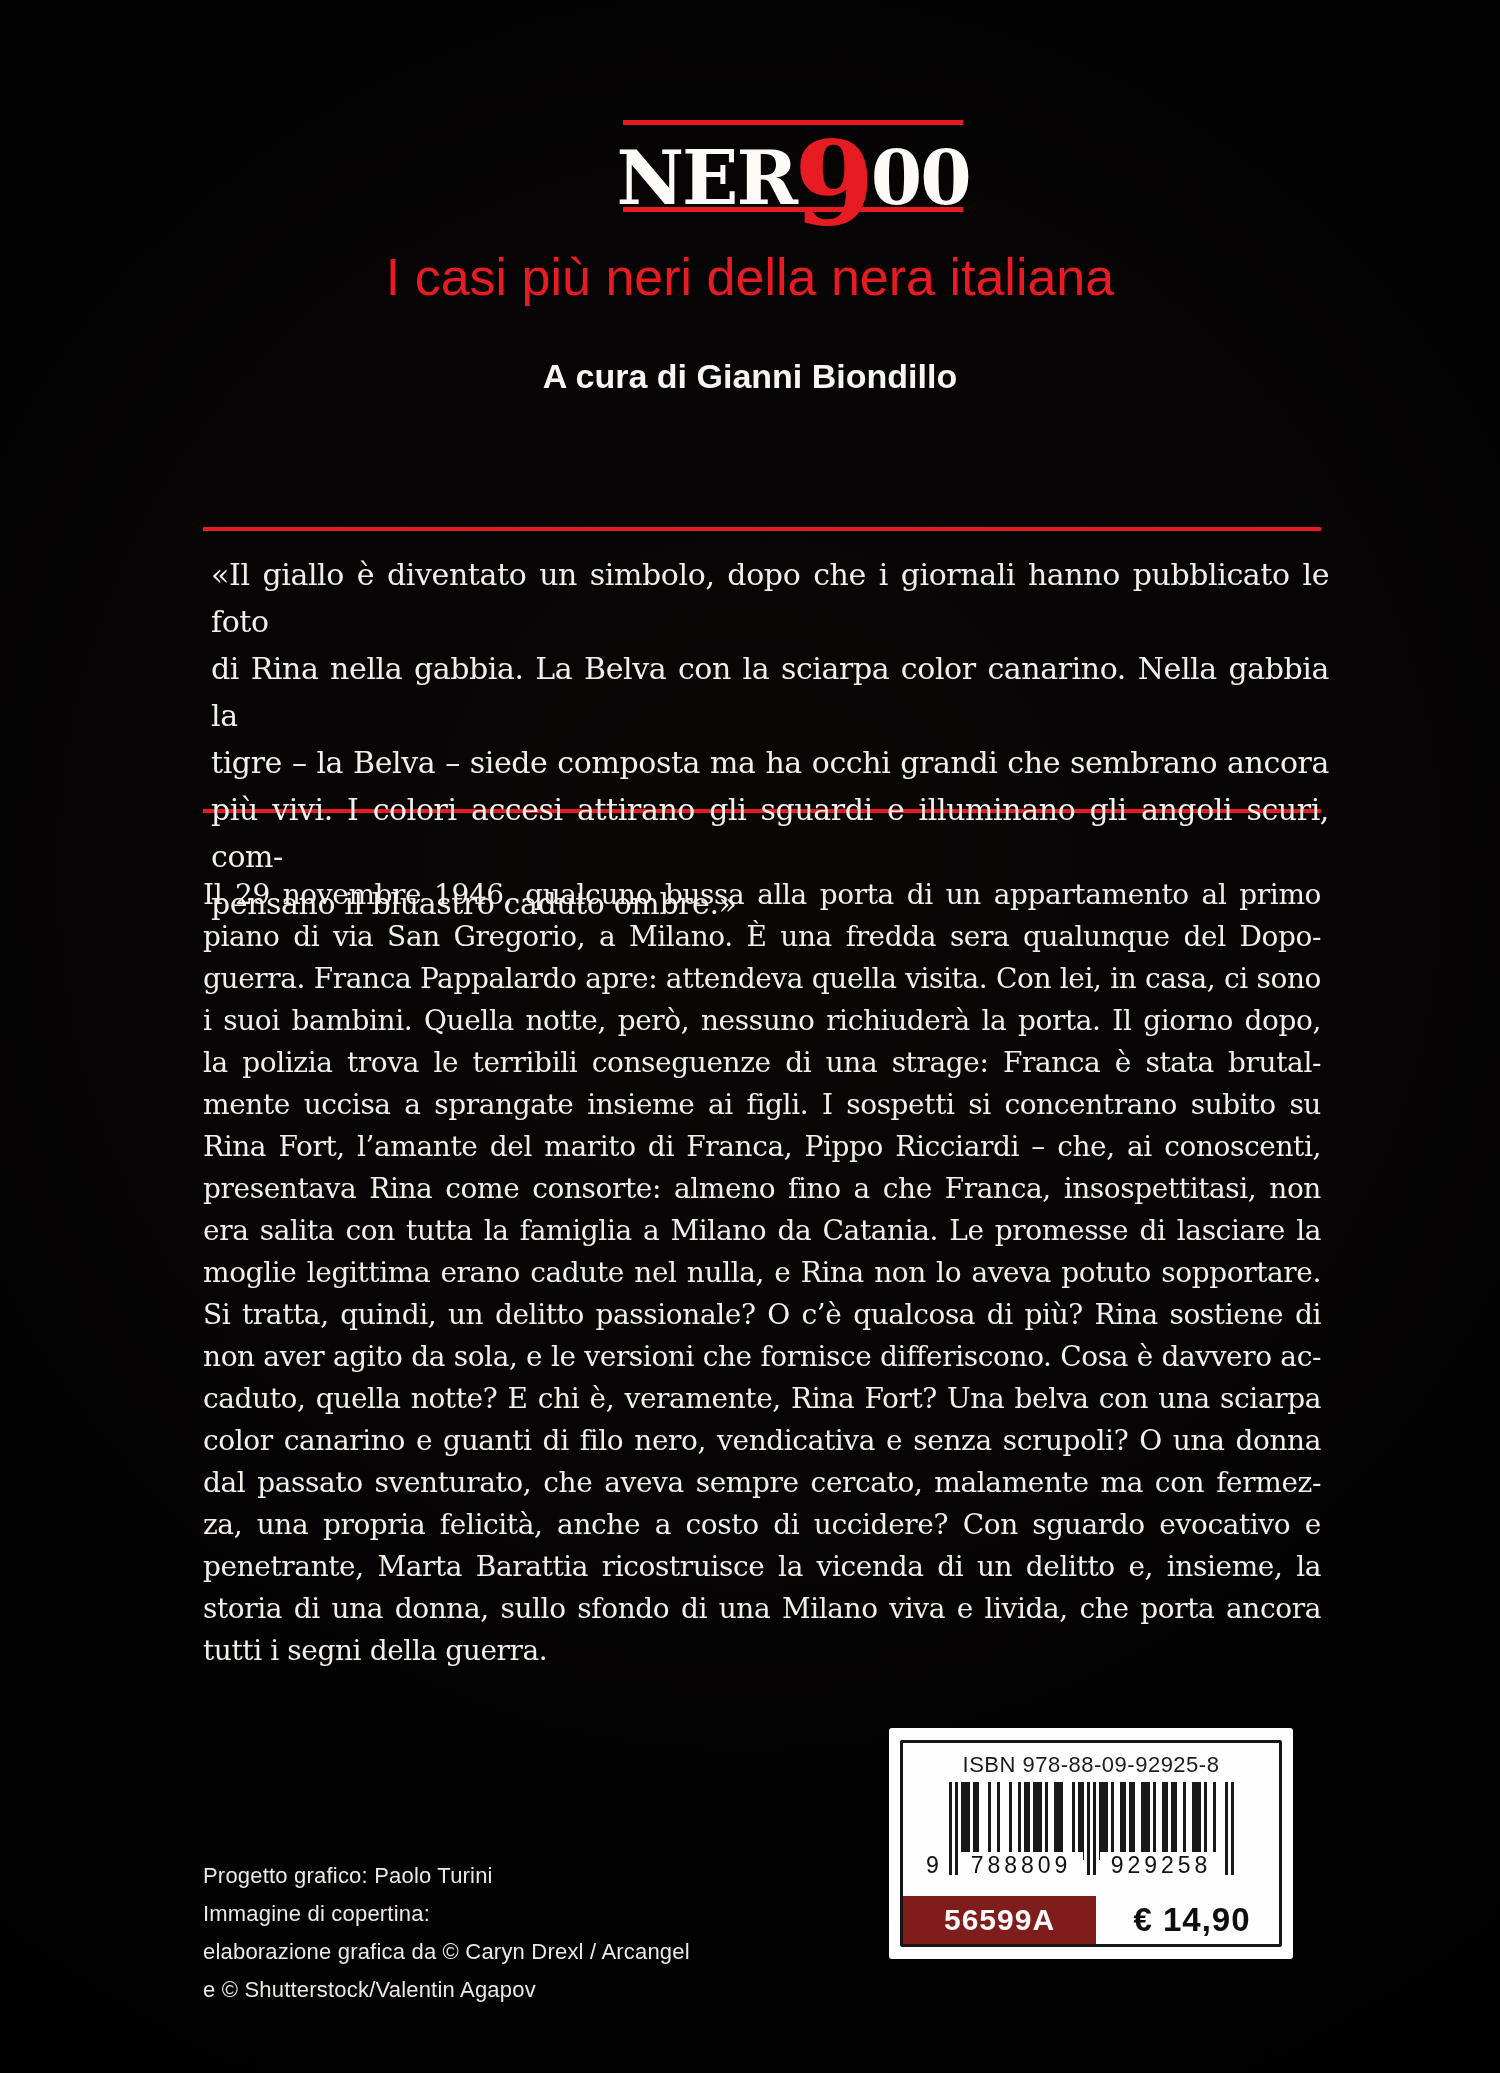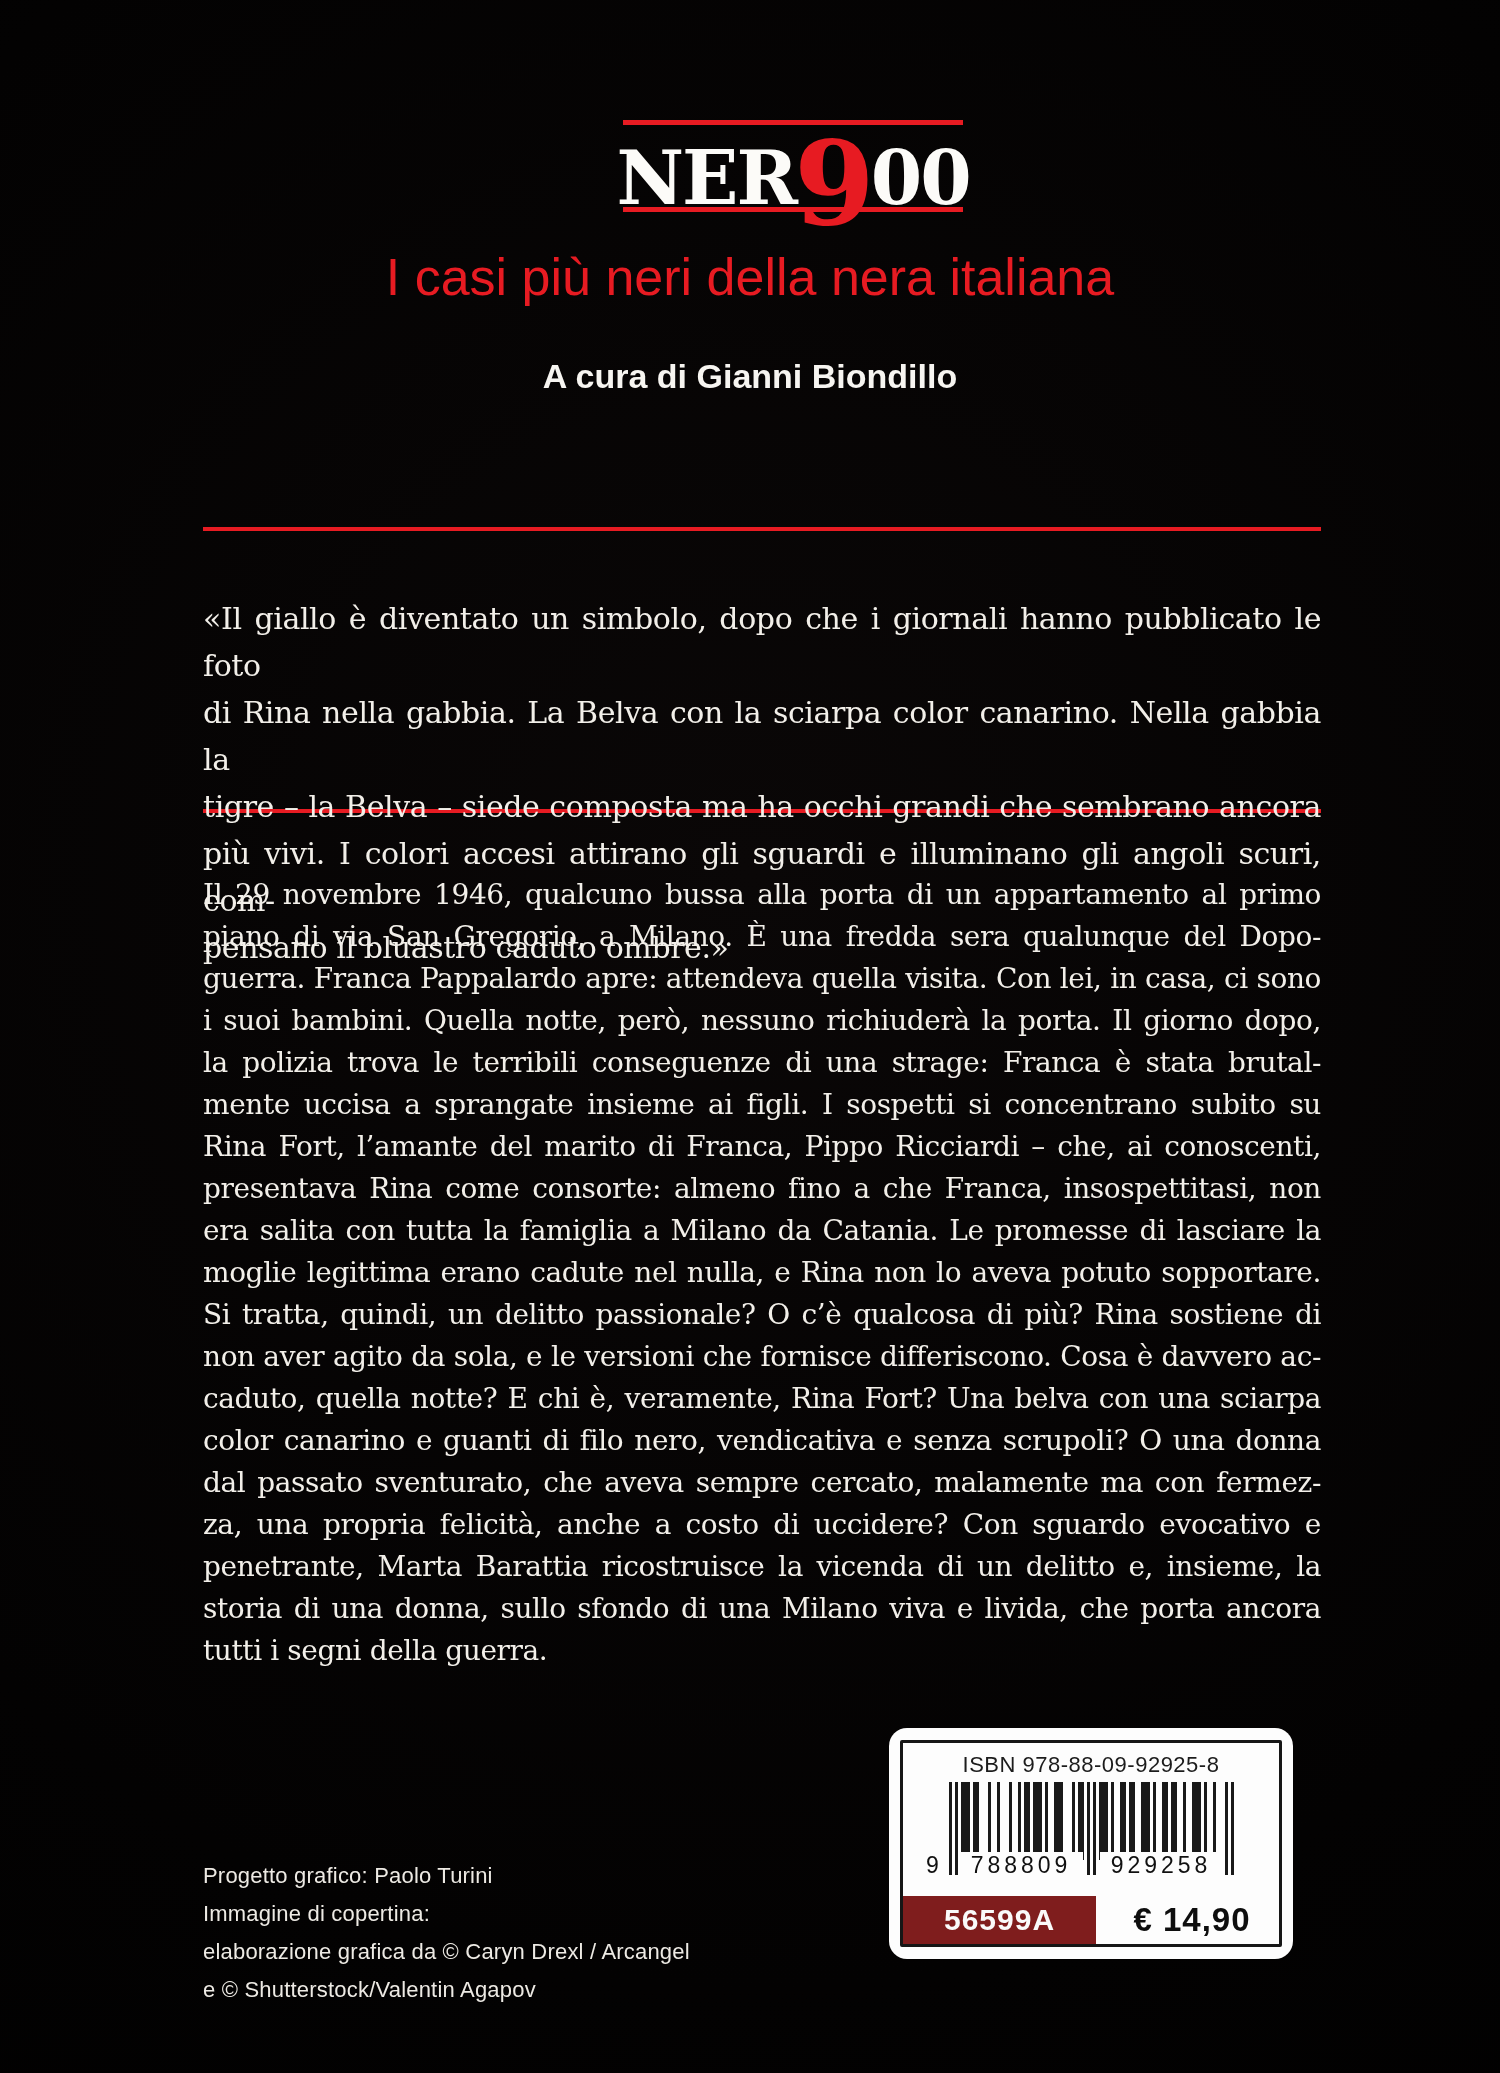--- a/index.html
+++ b/index.html
@@ -39,42 +39,42 @@
     position:absolute;top:356px;left:0;width:100%;
     text-align:center;color:#f7f5f1;
     font-family:"Liberation Sans", sans-serif;font-weight:bold;
     font-size:34px;line-height:40px;
   }
   
   .rule{position:absolute;left:203px;width:1118px;height:4px;background:var(--accent);}
   .rule-top{top:527px;}
   .rule-bottom{top:809px;}
   
-  .quote{position:absolute;top:551px;left:203px;width:1118px;color:var(--paper);margin-top:44px;}
+  .quote{position:absolute;top:551px;left:211px;width:1118px;color:var(--paper);}
   .q-line{
     font-size:30px;line-height:47px;letter-spacing:-0.4px;
     text-align:justify;text-align-last:justify;white-space:normal;
   }
   .q-line.last{text-align-last:left;}
   .body-text{position:absolute;top:874px;left:203px;width:1118px;color:var(--paper);}
   .b-line{
     font-size:28px;line-height:42px;letter-spacing:-0.4px;
     text-align:justify;text-align-last:justify;
   }
   .b-line.last{text-align-last:left;}
   
   .credits{
     position:absolute;top:1857px;left:203px;width:620px;
     font-family:"Liberation Sans", sans-serif;color:#edeae4;
   }
   .c-line{font-size:22px;line-height:38px;font-weight:normal;letter-spacing:0.2px;}
   
   .barcode-box{
     position:absolute;left:889px;top:1728px;width:404px;height:231px;
-    background:#fdfdfd;border-radius:18px;
+    background:#fdfdfd;border-radius:3px;
   }
   .barcode-inner{
     position:absolute;left:11px;top:12px;right:11px;bottom:12px;
     border:3px solid #161616;border-radius:2px;
     font-family:"Liberation Sans", sans-serif;color:#151515;
   }
   .isbn-line{
     margin-top:9px;text-align:center;
     font-size:22px;line-height:26px;letter-spacing:0.5px;color:#1c1c1c;
   }

